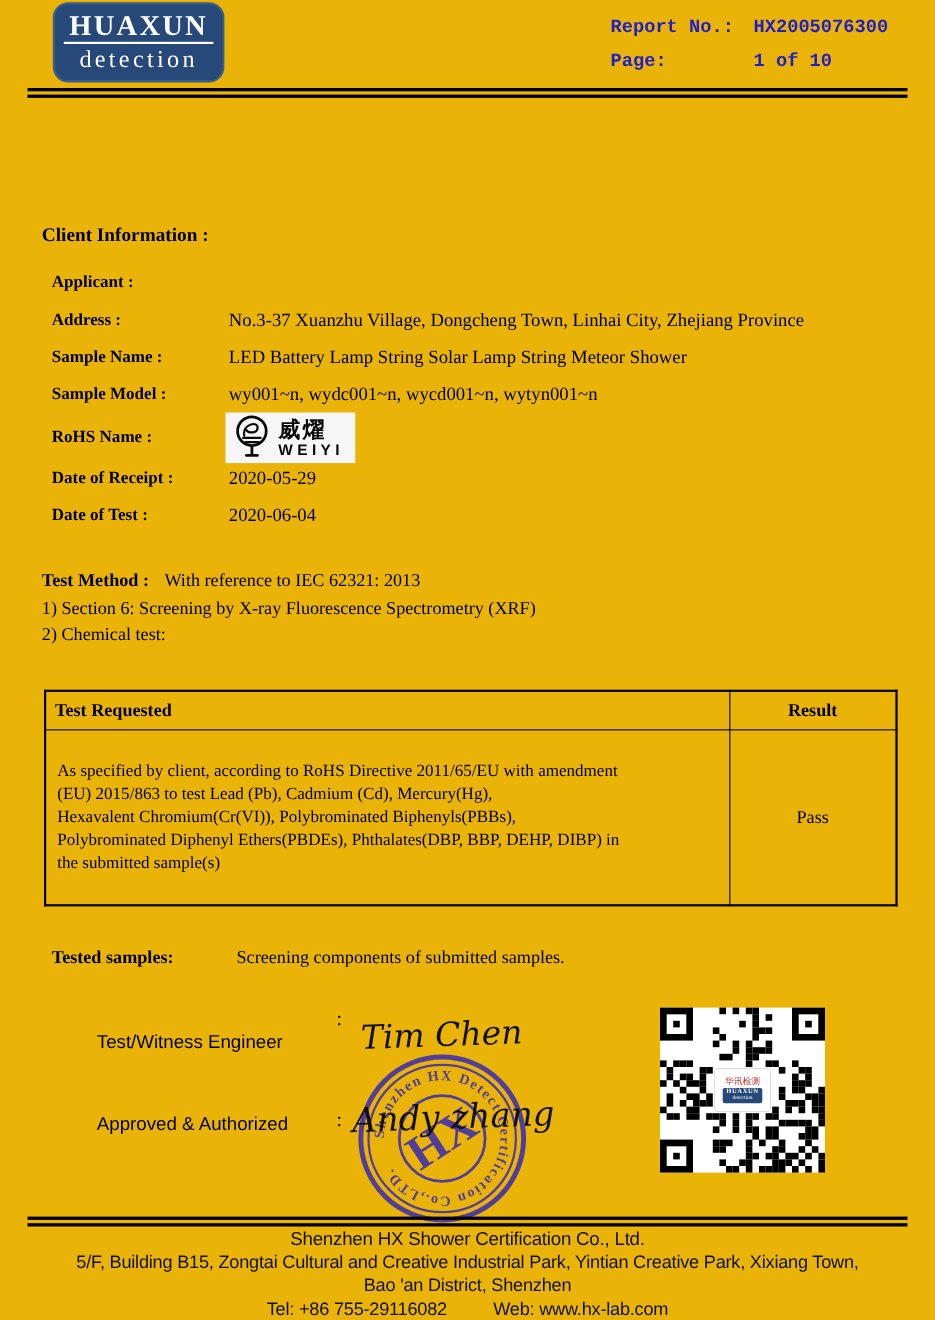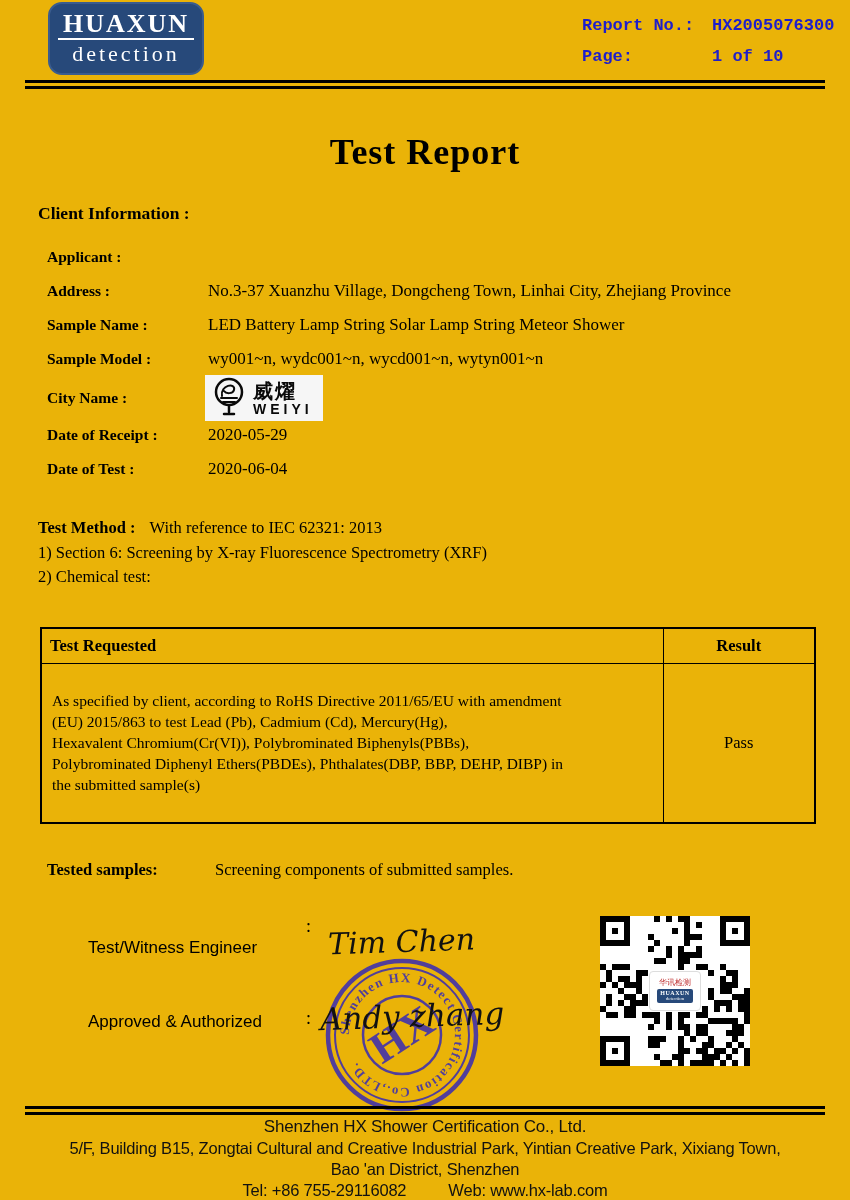--- a/index.html
+++ b/index.html
@@ -26,21 +26,21 @@
   }
   .logo-top {
     font-family: "Liberation Serif", serif;
     font-weight: bold; font-size: 26px; letter-spacing: 2px;
     border-bottom: 2px solid #fff; padding: 0 5px 1px 5px; line-height: 1.05;
   }
   .logo-bottom {
     font-family: "Liberation Serif", serif;
     font-size: 22px; letter-spacing: 3px; line-height: 1.2; margin-top: 1px;
   }
-  .report-meta { position: absolute; left: 582px; top: 16px; }
+  .report-meta { position: absolute; left: 555px; top: 16px; }
   .meta-row { display: flex; margin-bottom: 12px; }
   .meta-label, .meta-value {
     font-family: "Liberation Mono", monospace;
     font-weight: bold; font-size: 17px; color: #1E1ECB; white-space: nowrap;
   }
   .meta-label { width: 130px; }
   .rule {
     position: absolute; left: 25px; width: 800px; height: 9px;
     border-top: 3px solid #000; border-bottom: 3px solid #000;
   }
@@ -156,36 +156,35 @@
       <span class="meta-value">HX2005076300</span>
     </div>
     <div class="meta-row">
       <span class="meta-label">Page:</span>
       <span class="meta-value">1 of 10</span>
     </div>
   </div>
 
   <div class="rule rule-top"></div>
 
-  <h1 class="title">Test Report</h1>
 
   <div class="client-heading">Client Information :</div>
 
   <span class="field-label" style="top:248px">Applicant :</span>
 
   <span class="field-label" style="top:282px">Address :</span>
   <span class="field-value" style="top:281px">No.3-37 Xuanzhu Village, Dongcheng Town, Linhai City, Zhejiang Province</span>
 
   <span class="field-label" style="top:316px">Sample Name :</span>
   <span class="field-value" style="top:315px">LED Battery Lamp String Solar Lamp String Meteor Shower</span>
 
   <span class="field-label" style="top:350px">Sample Model :</span>
   <span class="field-value" style="top:349px">wy001~n, wydc001~n, wycd001~n, wytyn001~n</span>
 
-  <span class="field-label" style="top:389px">City Name :</span>
+  <span class="field-label" style="top:389px">RoHS Name :</span>
   <div class="brand-logo">
     <svg class="brand-emblem" width="40" height="42" viewBox="0 0 40 42">
       <g fill="none" stroke="#0a0a0a" stroke-linecap="round">
         <circle cx="20" cy="15" r="13" stroke-width="2.5"></circle>
         <path d="M 13 19 C 11 8, 27 5, 25 13 C 24 17, 17 17, 15 14" stroke-width="2"></path>
         <path d="M 12 21 H 28" stroke-width="2"></path>
         <path d="M 14 25 H 26" stroke-width="2"></path>
         <path d="M 20 29 V 35" stroke-width="2.5"></path>
         <path d="M 15 37 H 25" stroke-width="2.5"></path>
       </g>

